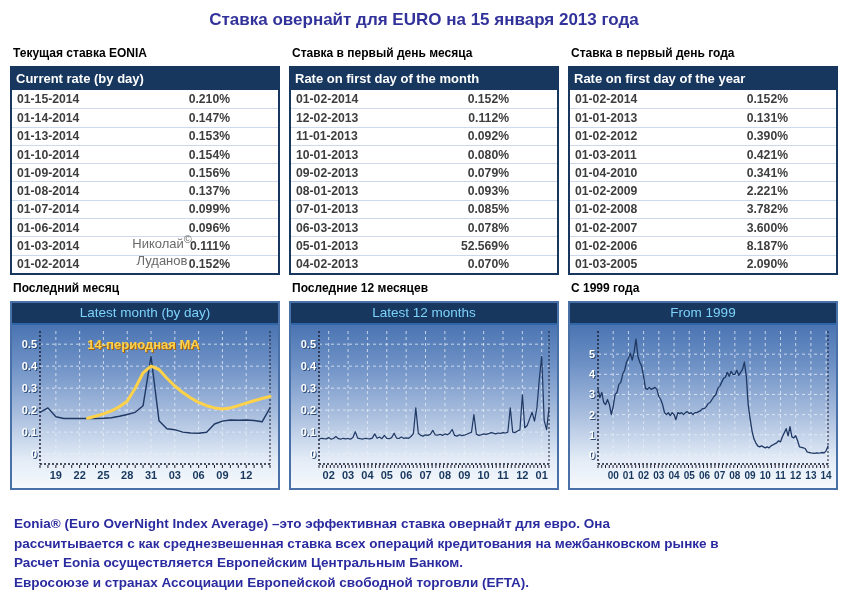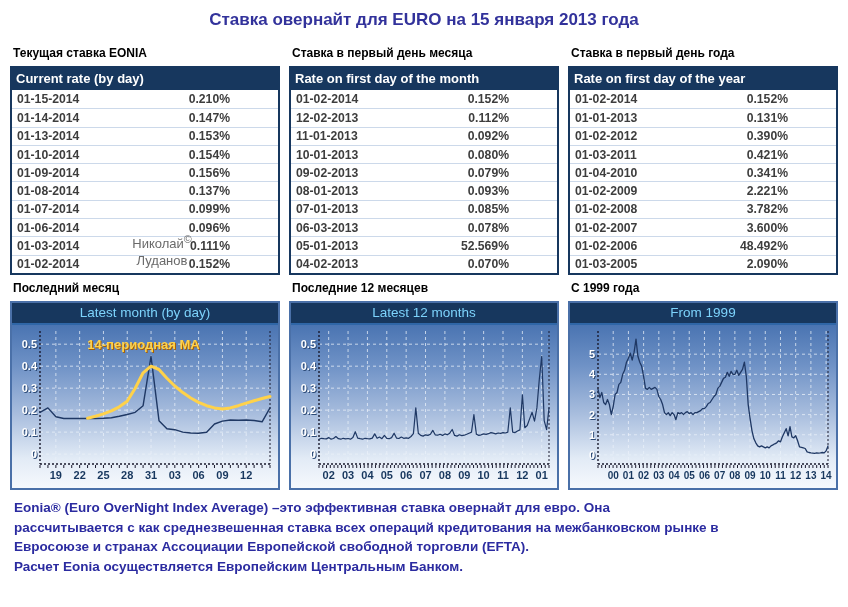--- a/index.html
+++ b/index.html
@@ -15,21 +15,21 @@
   .t-row{display:flex;justify-content:space-between;align-items:center;box-sizing:border-box;
          height:18.3px;padding:0 48px 0 5px;font-size:12.2px;font-weight:bold;color:#3d3d3d;}
   .t-row + .t-row{border-top:1px solid #ccd9ea;}
   .wm{position:absolute;left:100px;bottom:4px;width:100px;text-align:center;color:#6a6a6a;
       font-size:13px;line-height:1.25;font-weight:normal;}
   .chart-panel{border:2px solid #4a70a8;}
   .chart-head{background:#17375e;border-bottom:2px solid #2f66a7;color:#7dd3fc;text-align:center;
               font-weight:normal;font-size:13.5px;padding:2px 0 3px;}
   .chart-body{height:163px;background:linear-gradient(180deg,#4a74b2 0%,#6f92c6 25%,#a9bede 55%,#e2ebf6 82%,#f6f9fd 100%);}
   .chart-body svg{display:block;}
-  .footer{margin-top:8px;padding-left:4px;color:#2b2ba0;font-weight:bold;font-size:13.5px;line-height:1.45;}
+  .footer{margin-top:24px;padding-left:4px;color:#2b2ba0;font-weight:bold;font-size:13.5px;line-height:1.45;}
   .footer div{white-space:nowrap;}
 </style>
 </head>
 <body>
 
 <div class="page">
 
   <div class="main-title">Ставка овернайт для EURO на 15 января 2013 года</div>
 
   <div class="grid">
@@ -162,21 +162,21 @@
             <div class="t-row">
               <span>01-02-2008</span>
               <span>3.782%</span>
             </div>
             <div class="t-row">
               <span>01-02-2007</span>
               <span>3.600%</span>
             </div>
             <div class="t-row">
               <span>01-02-2006</span>
-              <span>48.492%</span>
+              <span>8.187%</span>
             </div>
             <div class="t-row">
               <span>01-03-2005</span>
               <span>2.090%</span>
             </div>
           </div>
       </div>
     </div>
   </div>
 
@@ -504,17 +504,17 @@
               <text x="256.099173553719" y="154" fill="#17375e" font-size="10" text-anchor="middle" font-family="&quot;Liberation Sans&quot;, sans-serif" font-weight="bold">14</text>
             </svg>
           </div>
       </div>
     </div>
   </div>
 
   <div class="footer">
     <div>Eonia® (Euro OverNight Index Average) –это эффективная ставка овернайт для евро. Она</div>
     <div>рассчитывается с как среднезвешенная ставка всех операций кредитования на межбанковском рынке в</div>
+    <div>Расчет Eonia осуществляется Европейским Центральным Банком.</div>
     <div>Евросоюзе и странах Ассоциации Европейской свободной торговли (EFTA).</div>
-    <div>Расчет Eonia осуществляется Европейским Центральным Банком.</div>
   </div>
 
 </div>
 
 </body></html>

